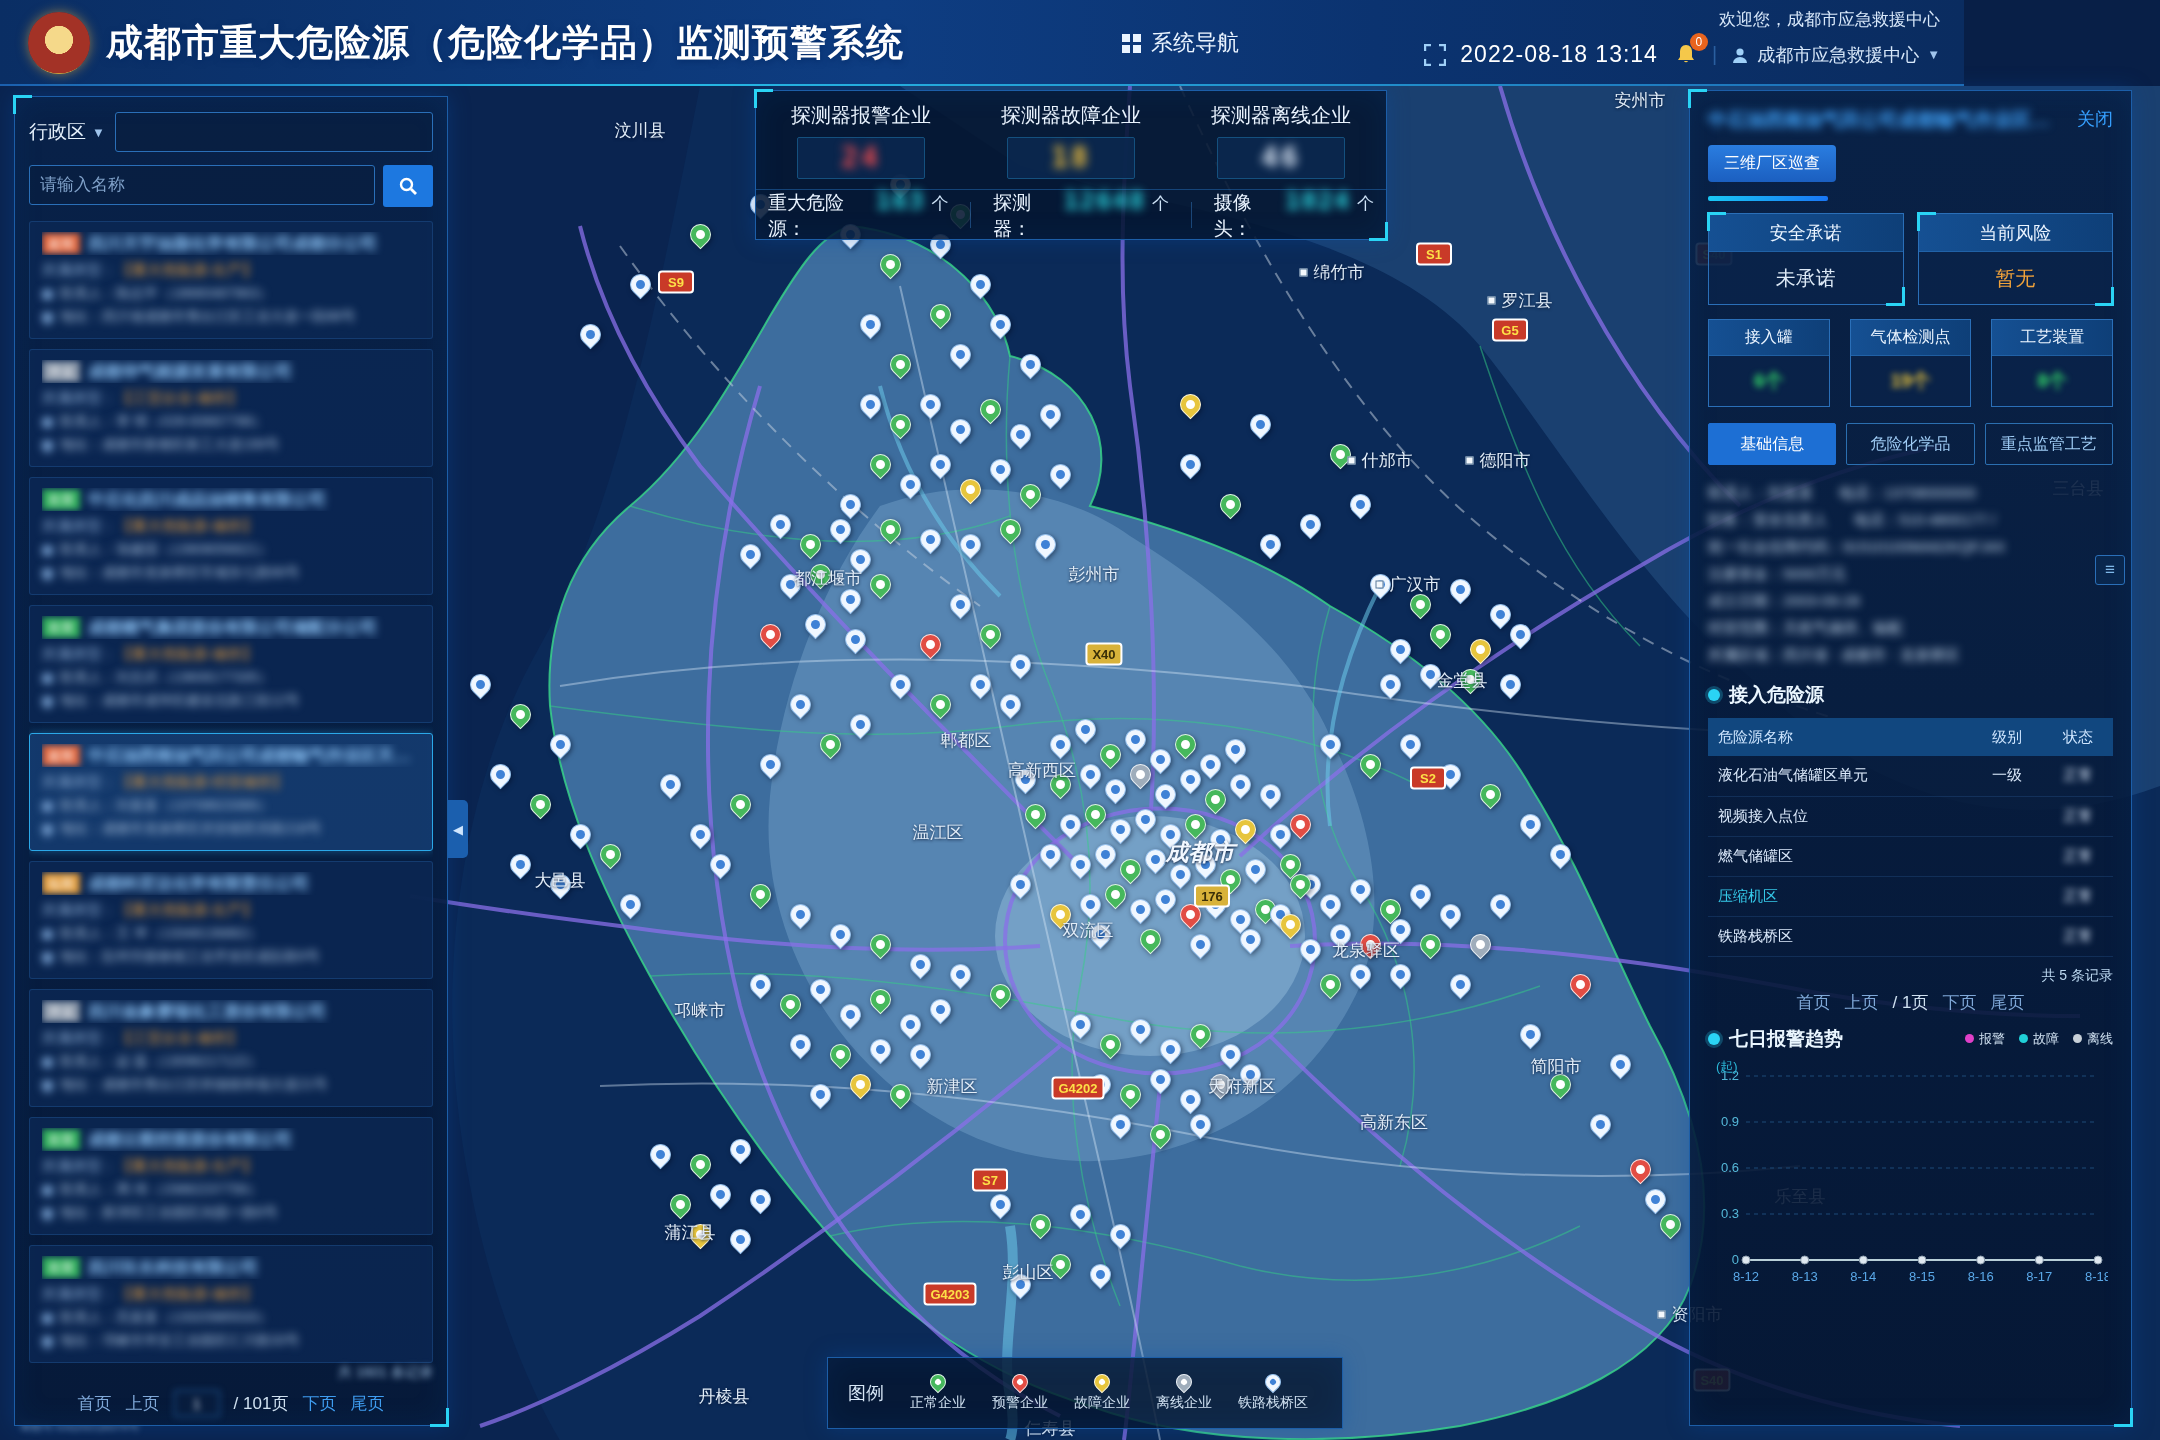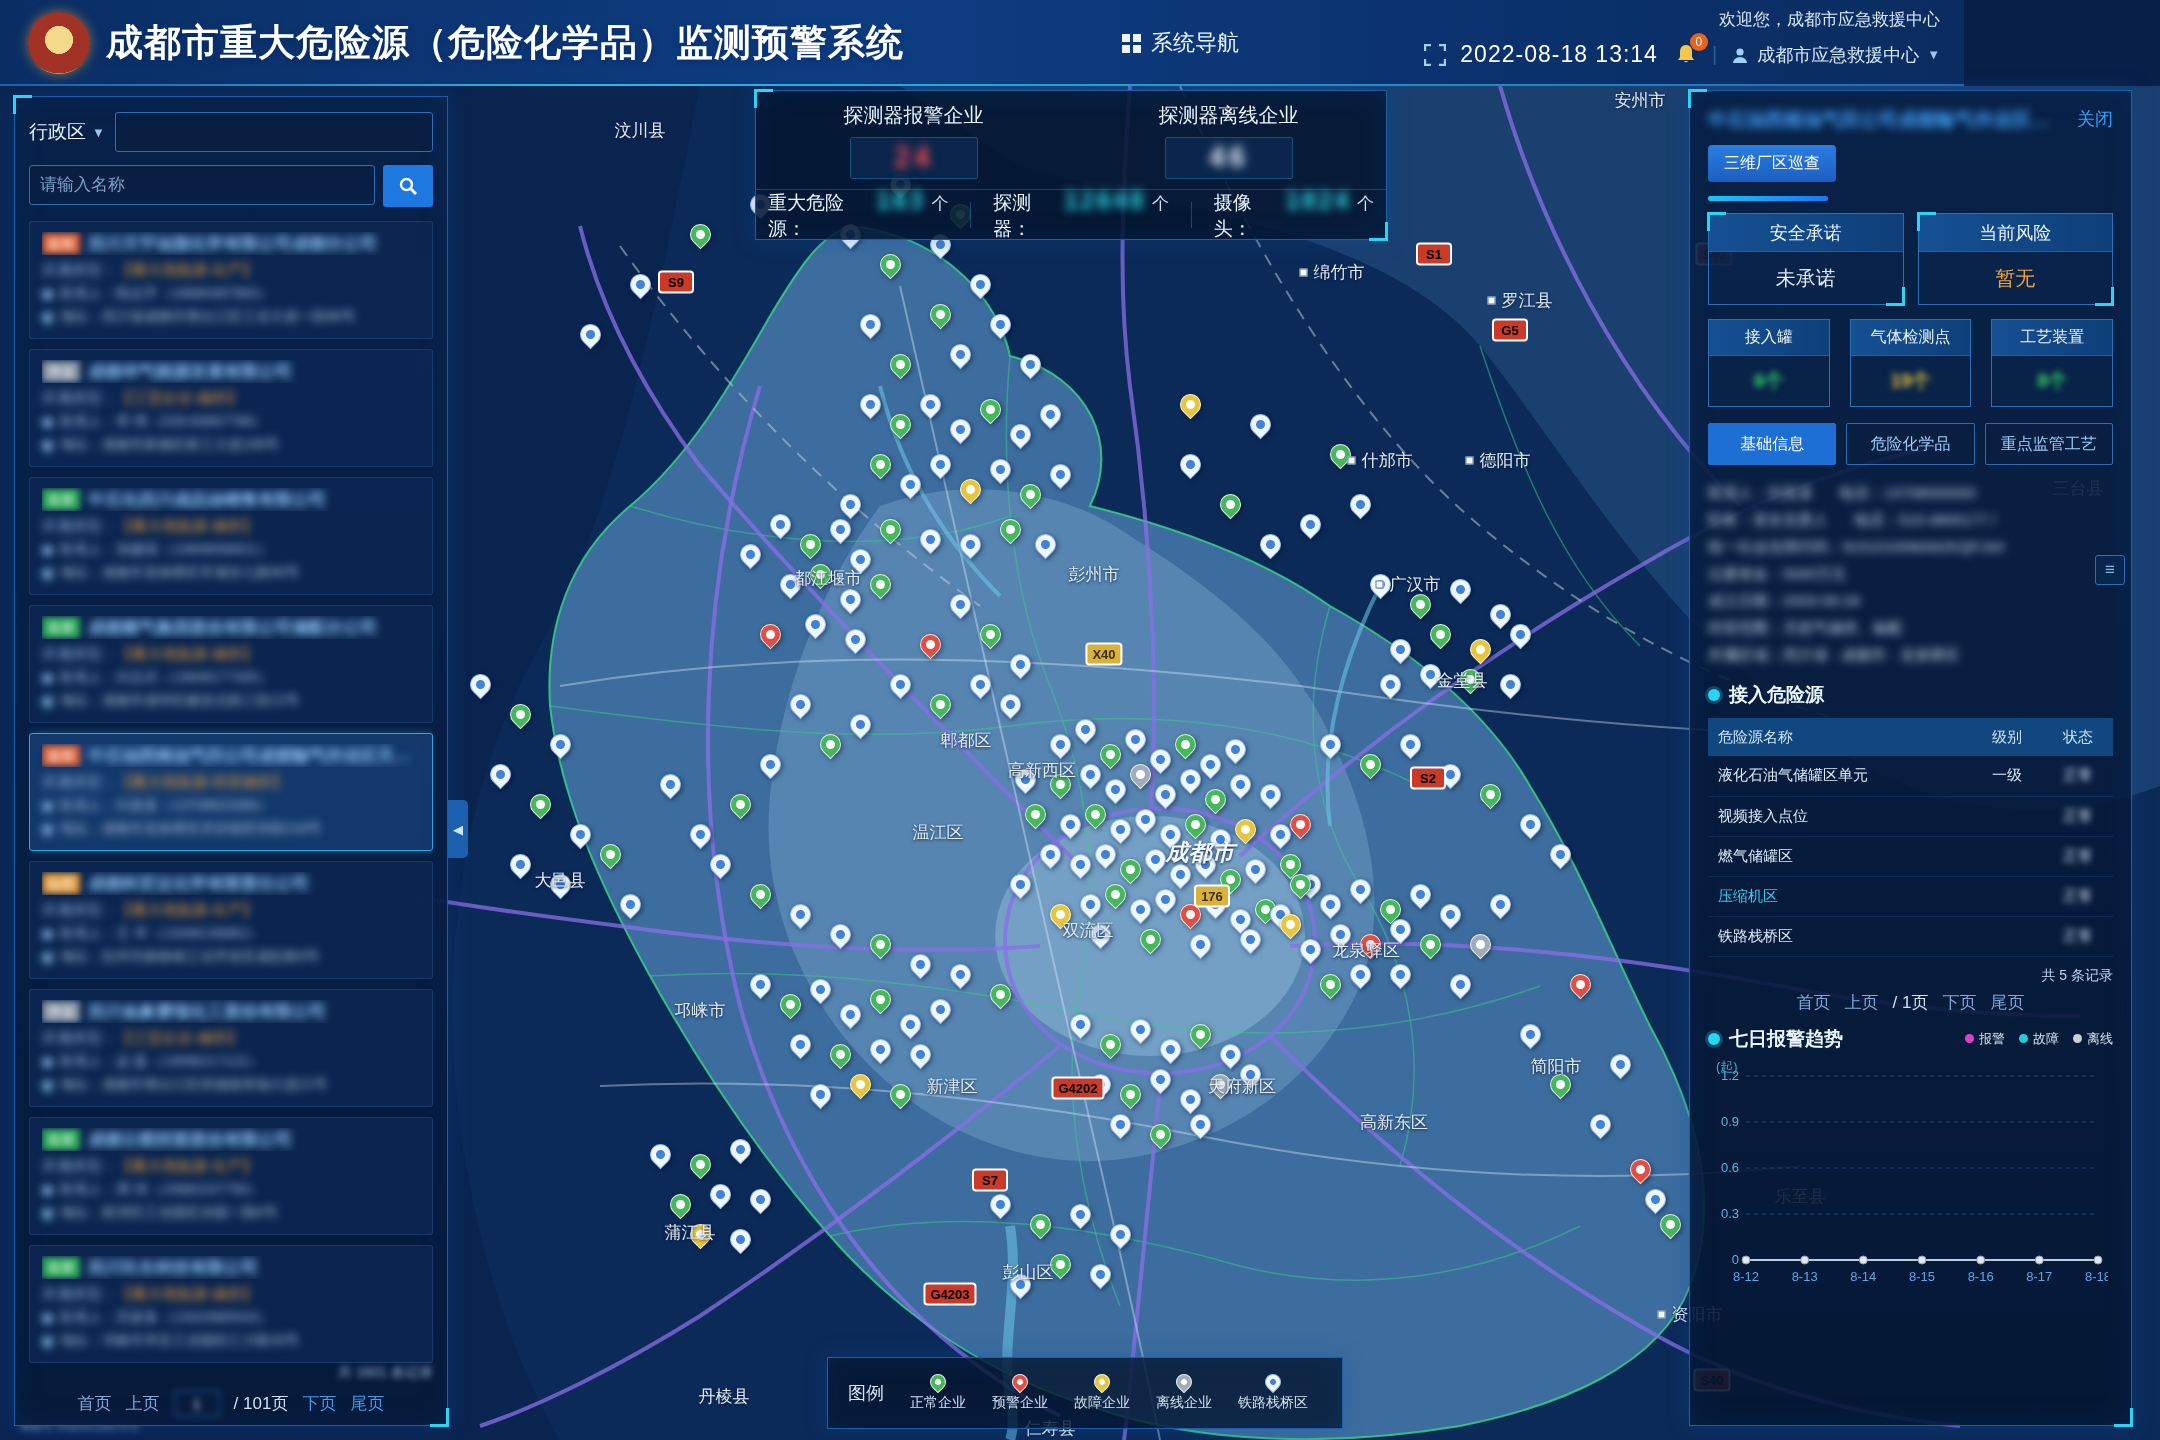--- a/index.html
+++ b/index.html
@@ -32,21 +32,21 @@
   .hdr-org{font-size:18px;color:#d8e8fa;display:flex;align-items:center;gap:8px}
   .caret{font-size:13px;color:#9fc4ec}
 
   
   #map{position:absolute;left:0;top:86px;width:2160px;height:1354px;background:#0b2a58;overflow:hidden}
   .map-label{position:absolute;transform:translate(-50%,-50%);font-size:17px;color:#e2edf8;white-space:nowrap;
     text-shadow:0 1px 3px rgba(5,20,50,.9);display:flex;align-items:center;gap:6px;pointer-events:none}
   .map-label.big{font-size:23px;font-weight:bold;color:#f2f8ff}
   .city-dot{display:inline-block;width:8px;height:8px;background:#f4f8fc;border:1px solid #5a7a9a}
   .shield{position:absolute;transform:translate(-50%,-50%);min-width:36px;height:23px;padding:0 5px;border-radius:4px;
-    background:#c93a28;border:2px solid #fff;color:#000000;font-size:13px;font-weight:bold;line-height:19px;text-align:center;pointer-events:none}
+    background:#c93a28;border:2px solid #fff;color:#fde047;font-size:13px;font-weight:bold;line-height:19px;text-align:center;pointer-events:none}
   .shield.yellow{background:#d8b23a;color:#3a2f08}
   .pin{position:absolute;width:21px;height:21px;border-radius:50% 50% 50% 0;transform:rotate(-45deg);
     box-shadow:0 2px 5px rgba(0,10,30,.5);cursor:pointer}
   .pin::after{content:'';position:absolute;inset:5px;border-radius:50%}
   .pin-b{background:#f0f7ff;border:1px solid #93bfec}.pin-b::after{background:#3f82d6}
   .pin-g{background:#46b85c;border:1px solid #dff5e6}.pin-g::after{background:#fff}
   .pin-r{background:#e24d44;border:1px solid #ffe2e0}.pin-r::after{background:#fff}
   .pin-y{background:#e7c53d;border:1px solid #fdf6d8}.pin-y::after{background:#fff}
   .pin-w{background:#9fadbb;border:1px solid #eaf0f6}.pin-w::after{background:#fff}
   .pin-mini{position:relative;display:inline-block;width:16px;height:16px;border-radius:50% 50% 50% 0;transform:rotate(-45deg)}
@@ -696,20 +696,26 @@
 
 <div id="stats-panel" class="panel corners">
   <div id="stats-cols">
       <div class="stat-col">
         <div class="stat-label">探测器报警企业</div>
     <div class="stat-valbox">
           <span class="stat-val bl3" style="color:#ff4d4d">24</span>
         </div>
       </div>
       <div class="stat-col">
+        <div class="stat-label">探测器故障企业</div>
+    <div class="stat-valbox">
+          <span class="stat-val bl3" style="color:#ffc83a">18</span>
+        </div>
+      </div>
+      <div class="stat-col">
         <div class="stat-label">探测器离线企业</div>
     <div class="stat-valbox">
           <span class="stat-val bl3" style="color:#e8f2ff">46</span>
         </div>
       </div>
     </div>
   <div id="stats-totals">
       <div class="tot-group">
         <span class="tot-label">重大危险源：</span>
         <span class="tot-val bl3">163</span>

